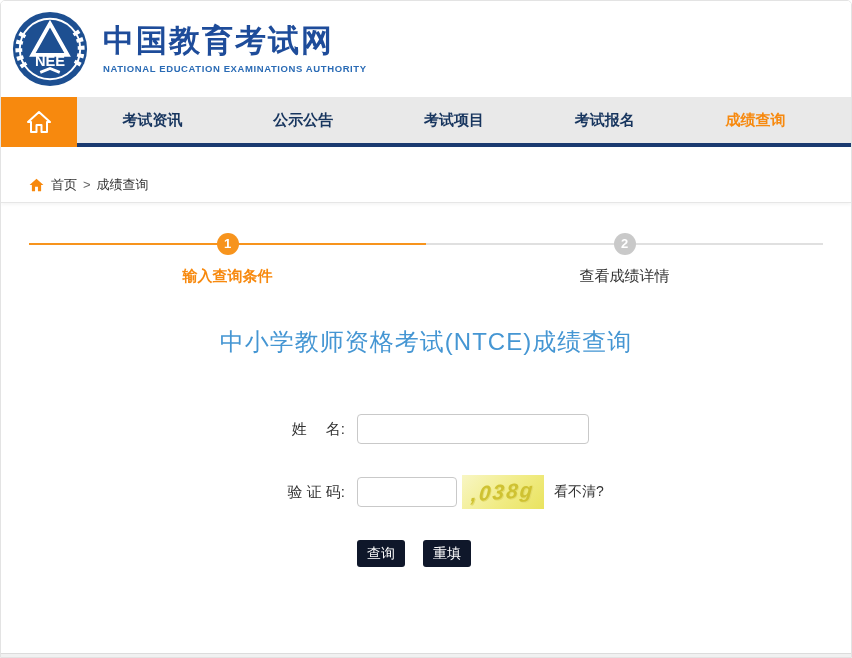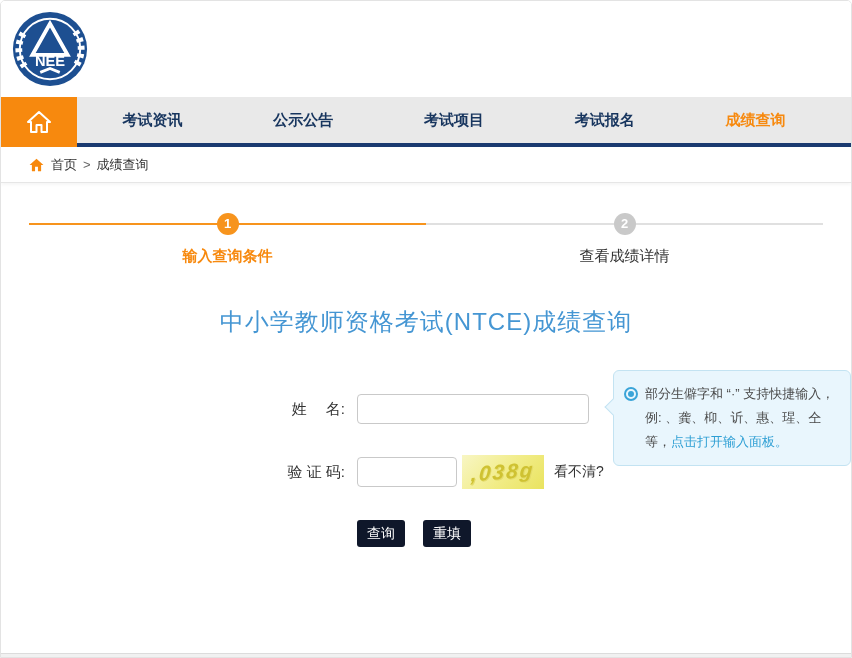--- a/index.html
+++ b/index.html
@@ -15,21 +15,21 @@
   .brand-sub { font-size:9.5px; font-weight:bold; color:#2a6bb5; letter-spacing:0.6px; margin-top:5px; }
 
   
   .nav { position:relative; height:50px; background:#e9e9e9; border-bottom:4px solid #1a3a70; }
   .home-btn { position:absolute; top:0; left:0; width:76px; height:50px; background:#f7890e; z-index:2; display:flex; align-items:center; justify-content:center; cursor:pointer; }
   .nav-menu { height:46px; display:flex; justify-content:space-around; align-items:center; padding-left:76px; padding-right:20px; }
   .nav-item { font-size:15px; font-weight:bold; color:#17355e; cursor:pointer; }
   .nav-item.active { color:#f7890e; }
 
   
-  .breadcrumb { height:36px; display:flex; align-items:center; padding-left:28px; border-bottom:1px solid #e6e6e6; box-shadow:0 2px 3px rgba(0,0,0,0.04); font-size:13px; color:#444; }
+  .breadcrumb { height:36px; display:flex; align-items:center; padding-left:28px; border-bottom:1px solid #e6e6e6; box-shadow:0 2px 3px rgba(0,0,0,0.04); font-size:13px; color:#444;margin-top:20px; }
   .breadcrumb .crumb-home { color:#333; margin:0 6px 0 7px; cursor:pointer; }
   .breadcrumb .sep { color:#666; margin-right:6px; }
   .breadcrumb .current { color:#333; }
 
   
   .steps { display:flex; margin:30px 28px 0 28px; }
   .step-half { flex:1; position:relative; text-align:center; padding-top:34px; }
   .step-line { position:absolute; top:10px; left:0; right:0; height:2px; background:#e0e0e0; }
   .step-half.active .step-line { background:#f7941d; }
   .step-dot { position:absolute; top:0; left:50%; margin-left:-11px; width:22px; height:22px; border-radius:50%; background:#c9c9c9; color:#fff; font-size:13px; font-weight:bold; line-height:22px; text-align:center; }
@@ -75,20 +75,24 @@
   <div class="header">
     <svg class="logo" viewBox="0 0 80 80">
       <circle cx="40" cy="40" r="38" fill="#1d4f91"></circle>
       <circle cx="40" cy="40" r="31" fill="none" stroke="#ffffff" stroke-width="2"></circle>
       <path d="M14 58 A30 30 0 0 1 14 22" fill="none" stroke="#ffffff" stroke-width="7" stroke-dasharray="4 4"></path>
       <path d="M66 22 A30 30 0 0 1 66 58" fill="none" stroke="#ffffff" stroke-width="7" stroke-dasharray="4 4"></path>
       <path d="M40 14 L58 46 L22 46 Z" fill="none" stroke="#ffffff" stroke-width="4"></path>
       <text x="40" y="57" text-anchor="middle" font-size="15" font-weight="bold" fill="#ffffff" font-family="Liberation Sans, sans-serif">NEE</text>
       <path d="M30 64 L40 60 L50 64" fill="none" stroke="#ffffff" stroke-width="3"></path>
     </svg>
+    <div class="brand">
+      <div class="brand-title">中国教育考试网</div>
+      <div class="brand-sub">NATIONAL EDUCATION EXAMINATIONS AUTHORITY</div>
+    </div>
   </div>
 
   <div class="nav">
     <div class="home-btn">
       <svg width="26" height="24" viewBox="0 0 26 24">
         <path d="M13 2 L24 12 L21 12 L21 22 L15.5 22 L15.5 15 L10.5 15 L10.5 22 L5 22 L5 12 L2 12 Z" fill="none" stroke="#ffffff" stroke-width="2" stroke-linejoin="round"></path>
       </svg>
     </div>
     <div class="nav-menu">
       <div class="nav-item">考试资讯</div>
@@ -118,27 +122,20 @@
       <div class="step-line"></div>
       <div class="step-dot">2</div>
       <div class="step-label">查看成绩详情</div>
     </div>
   </div>
 
   <div class="page-title">中小学教师资格考试(NTCE)成绩查询</div>
 
   <div class="form-area">
 
-    <div class="tooltip">
-      <div class="tooltip-arrow"></div>
-      <div class="tooltip-inner">
-        <span class="radio-icon"></span>
-        <span><span>部分生僻字和 “·” 支持快捷输入，例: 、龚、枊、䜣、惠、瑆、仝等，</span><span class="tooltip-link">点击打开输入面板。</span></span>
-      </div>
-    </div>
 
     <div class="form-rows">
       <div class="form-row">
         <label class="form-label">姓　 名:</label>
         <div class="form-field">
           <input class="txt-input w-name" type="text" value="" style="">
         </div>
       </div>
 
 

